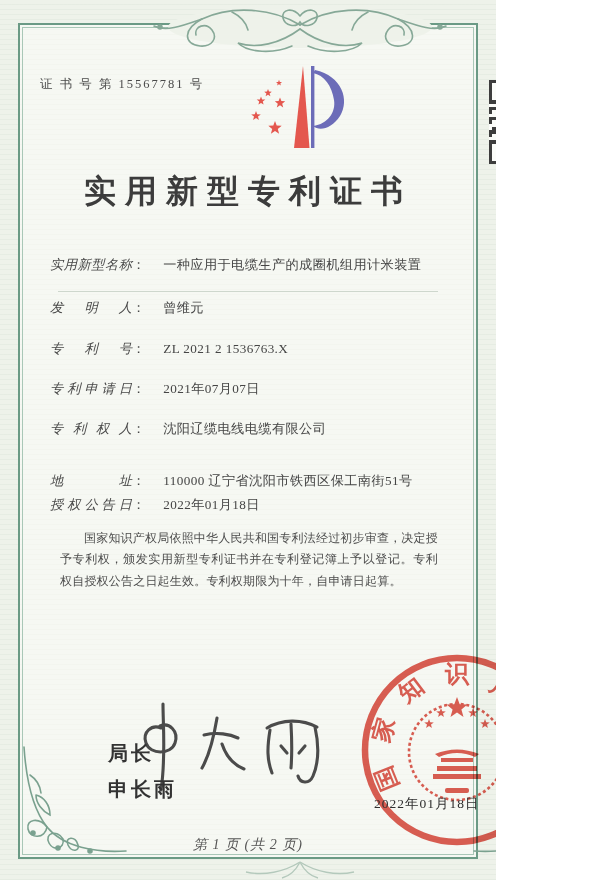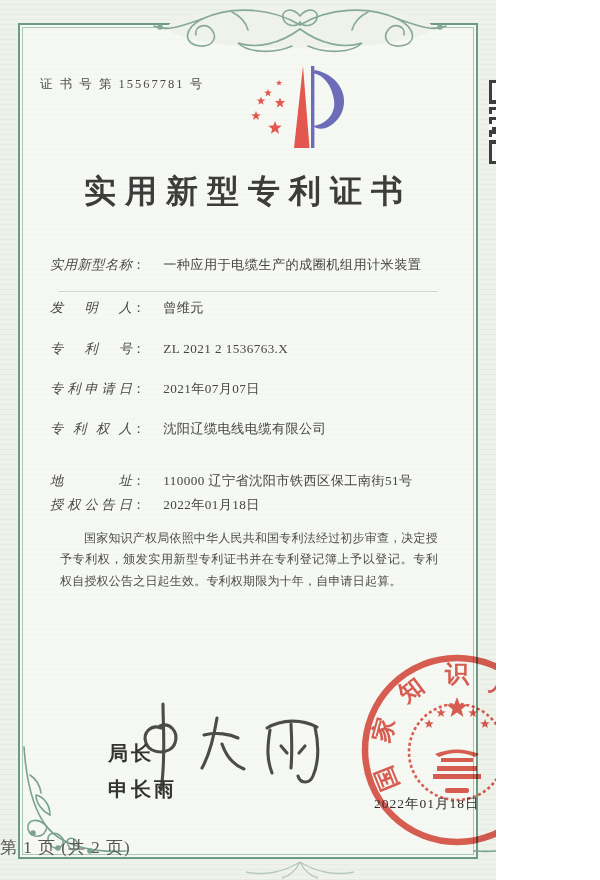--- a/index.html
+++ b/index.html
@@ -33,21 +33,21 @@
   .col{color:#484848;}
   .val{margin-left:18px; color:#454545; letter-spacing:0.4px;}
   .grant{display:flex; gap:37px;}
   .paras{left:60px; right:58px; top:528px; font-size:12px; line-height:1.78; color:#4c4c4c; text-align:justify;}
   .paras p{margin:0; text-indent:2em; letter-spacing:0.2px;}
   .paras p + p{margin-top:9px;}
   .official{left:68px; top:740px; font-family:"Liberation Sans","DejaVu Sans",sans-serif;
     font-size:20px; font-weight:700; letter-spacing:3px; color:#333;margin-left:40px;}
   .official div + div{margin-top:9px;}
   .seal-date{left:374px; top:795px; font-size:13.5px; letter-spacing:1px; color:#2e2e2e; z-index:5;}
-  .footer{left:0; right:0; top:836px; font-size:17px; letter-spacing:1px; color:#555;}
+  .footer{left:0; right:0; top:836px; text-align:center; font-size:14px; letter-spacing:1px; color:#555;font-style:italic;}
   .seal-svg{left:357px; top:650px; mix-blend-mode:multiply; opacity:0.92; z-index:4;}
   .sig-svg{left:125px; top:698px; z-index:3;}
   .orn{pointer-events:none;}
   svg{display:block;}
 </style>
 </head>
 <body>
 
 <div class="page">
 

